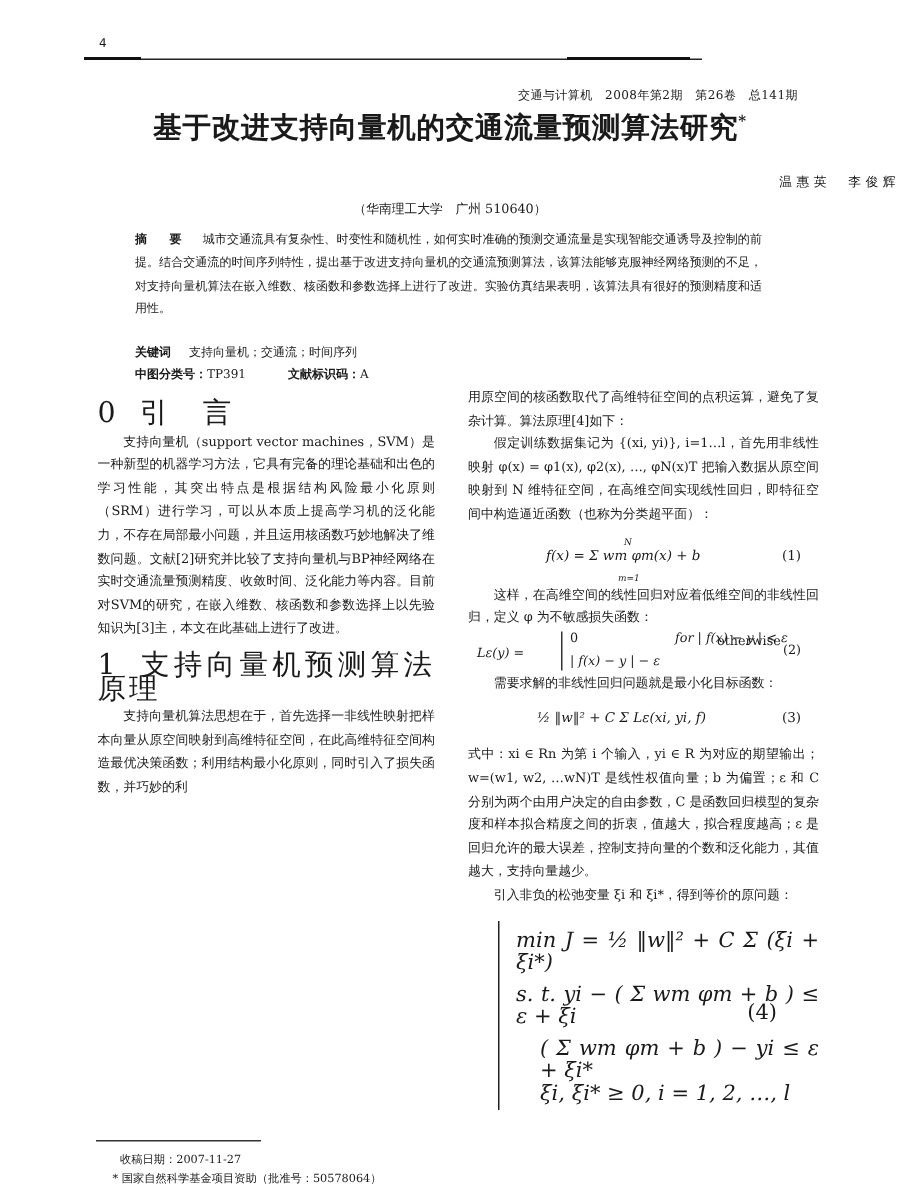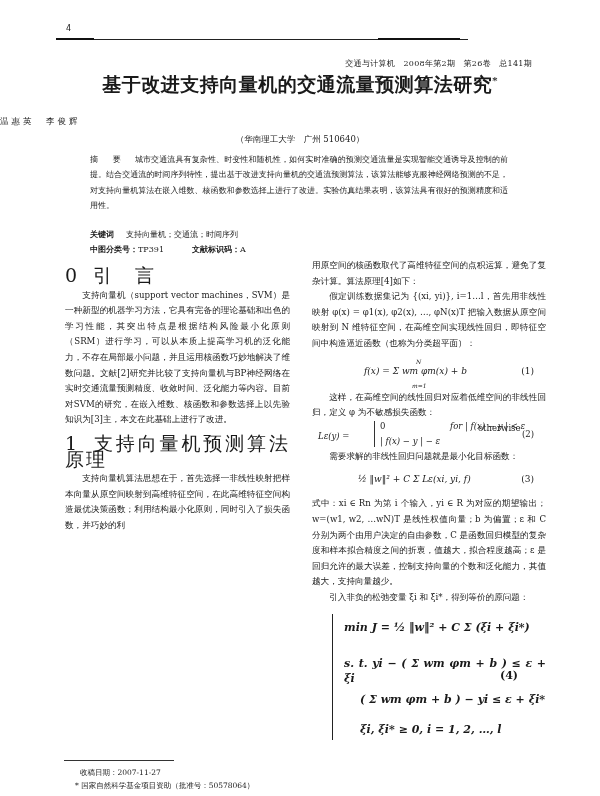--- a/index.html
+++ b/index.html
@@ -11,41 +11,41 @@
   .abs { position: absolute; }
   .running-head { top: 24px; left: 58px; right: 68px; height: 14px; font-size: 8px; }
   .running-head .pg { position: absolute; left: 8px; top: 0; font-family: "DejaVu Sans", sans-serif; }
   .running-head .journal { position: absolute; right: 0; top: 0; letter-spacing: 0.3px; margin-top: 34px; }
   .head-rule { top: 39px; left: 56px; width: 412px; height: 1px; background: #222; }
   .head-rule-thick-l { top: 38px; left: 56px; width: 38px; height: 2px; background: #111; }
   .head-rule-thick-r { top: 38px; left: 378px; width: 82px; height: 2px; background: #111; }
 
   .title { top: 72px; left: 0; width: 600px; text-align: center; font-size: 19px; font-weight: bold; letter-spacing: 0.5px; }
   .title sup { font-size: 10px; }
-  .authors { top: 116px; left: 0; width: 600px; text-align: left; font-size: 8.5px; letter-spacing: 3px; }
+  .authors { top: 116px; left: 0; width: 600px; text-align: right; font-size: 8.5px; letter-spacing: 3px; }
   .affil { top: 134px; left: 0; width: 600px; text-align: center; font-size: 8.5px; }
 
   .abstract { top: 152px; left: 90px; width: 418px; font-size: 8px; line-height: 15.4px; text-align: justify; }
-  .abstract .lbl { font-weight: normal; font-family: "DejaVu Sans", sans-serif; margin-right: 8px; letter-spacing: 6px; }
+  .abstract .lbl { font-weight: bold; font-family: "DejaVu Sans", sans-serif; margin-right: 8px; letter-spacing: 6px; }
   .kw { top: 229px; left: 90px; width: 418px; font-size: 8px; }
   .kw .lbl { font-weight: bold; font-family: "DejaVu Sans", sans-serif; margin-right: 12px; }
   .cls { top: 244px; left: 90px; width: 418px; font-size: 8px; }
   .cls .lbl { font-weight: bold; font-family: "DejaVu Sans", sans-serif; }
   .cls .gap { display: inline-block; width: 28px; }
 
   .col { font-size: 8.6px; line-height: 15.6px; text-align: justify; }
   .col-left { top: 264px; left: 65px; width: 225px; }
   .col-right { top: 258px; left: 312px; width: 234px; }
   .sec-h { font-size: 19px; margin: 4px 0 4px 0; letter-spacing: 2px; }
   .sec-h .num { margin-right: 14px; font-family: "DejaVu Serif", serif; }
   p { margin: 0; text-indent: 2em; }
   p.noind { text-indent: 0; }
   .eq-block { position: relative; height: 34px; margin: 2px 0; font-size: 9px; }
   .eq2 { position: relative; height: 28px; font-size: 8.5px; }
-  .eq4 { position: relative; height: 136px; margin-top: 2px; font-size: 11px; font-weight: bold; }
+  .eq4 { position: relative; height: 136px; margin-top: 2px; font-size: 14px; }
   .brace { position: absolute; left: 20px; top: 6px; width: 6px; height: 126px; border-left: 1px solid #222; }
 
   .footrule { top: 760px; left: 64px; width: 110px; height: 1px; background: #333; }
   .footnote { left: 80px; font-size: 7.5px; }
   .fn1 { top: 768px; }
   .fn2 { top: 781px; left: 75px; }
 </style>
 </head>
 <body>
 

